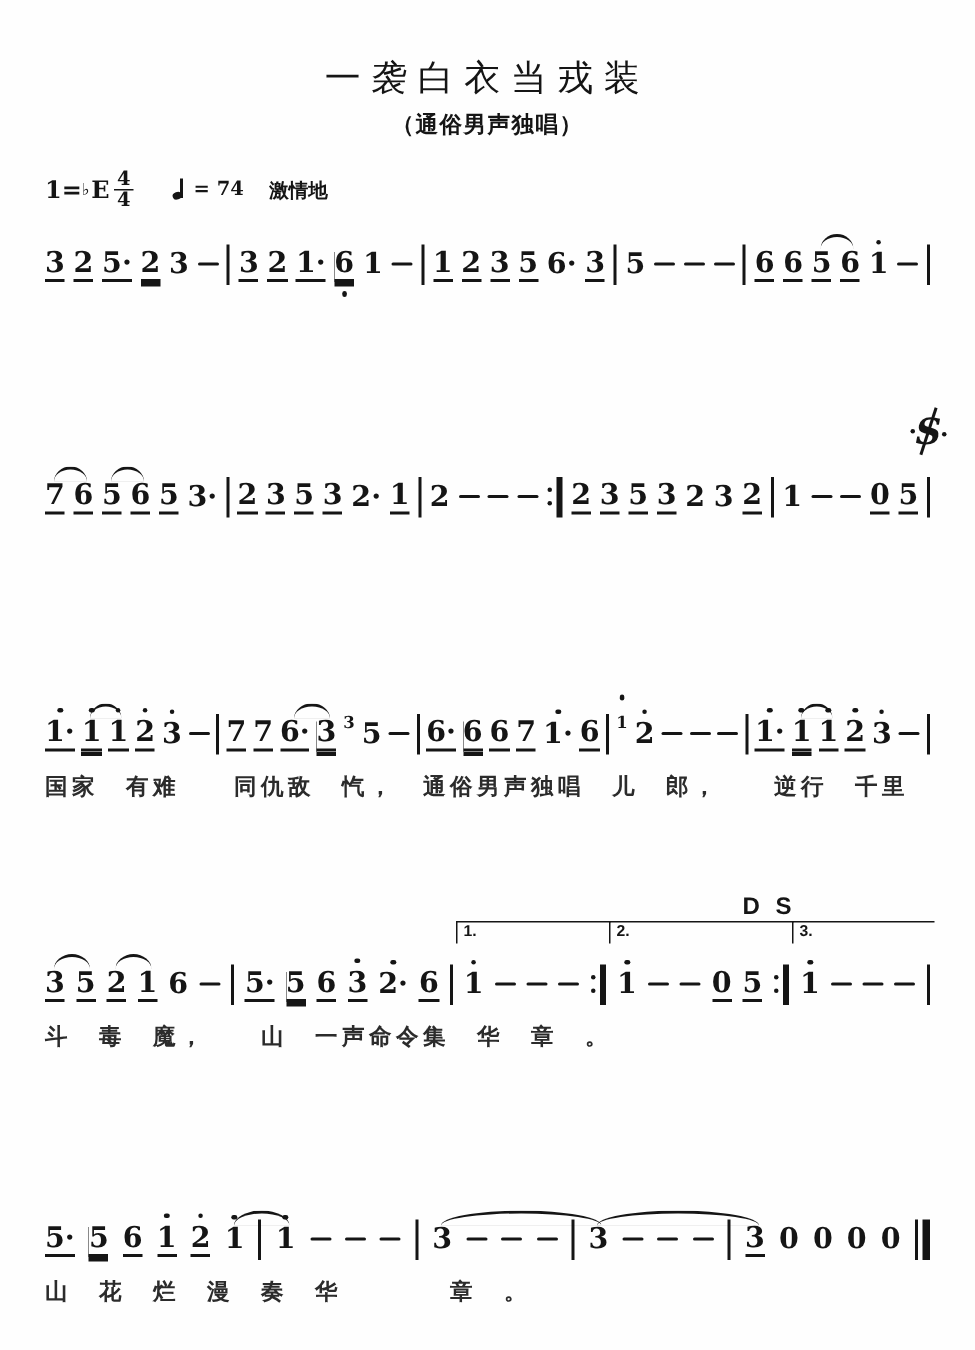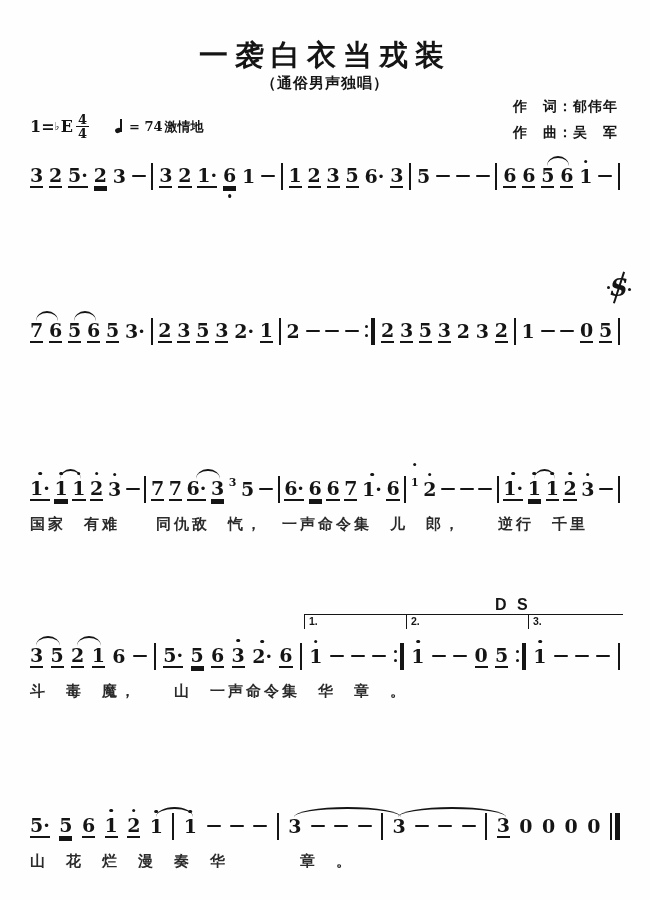--- a/index.html
+++ b/index.html
@@ -1,36 +1,36 @@
 <!DOCTYPE html>
 <html><head>
 <meta charset="utf-8">
 <style>
   html,body{margin:0;padding:0;background:#fff;}
   .sheet{position:relative;width:650px;height:900px;background:#fefefe;overflow:hidden;
          font-family:"DejaVu Serif","Liberation Serif",serif;color:#151515;}
   .title{position:absolute;top:36px;left:0;width:100%;text-align:center;
-         font-size:29px;font-weight:700;letter-spacing:7px;}
+         font-size:24px;font-weight:400;letter-spacing:7px;}
   .subtitle{position:absolute;top:74px;left:0;width:100%;text-align:center;
          font-size:15px;font-weight:600;letter-spacing:1px;}
   .credits{position:absolute;top:93px;right:32px;text-align:left;
          font-size:14px;font-weight:700;line-height:26px;letter-spacing:1px;}
   .keyline{position:absolute;top:114px;left:30px;display:flex;align-items:center;
          font-size:16px;font-weight:700;}
   .keyline sup{font-size:11px;margin-right:1px;}
   .meter{display:inline-flex;flex-direction:column;align-items:center;line-height:11px;
          font-size:13px;font-weight:800;margin-left:3px;}
   .meter .num{border-bottom:1.5px solid #151515;padding:0 2px 1px;}
   .meter .den{padding-top:1px;}
   .tempo{margin-left:26px;display:flex;align-items:center;font-size:13px;font-weight:700;justify-content:center;}
   .qnote{position:relative;display:inline-block;width:9px;height:15px;margin-right:5px;}
   .qnote::before{content:"";position:absolute;left:0;bottom:1px;width:6px;height:4.6px;
          background:#151515;border-radius:50%;transform:rotate(-20deg);}
   .qnote::after{content:"";position:absolute;right:2px;top:0;width:1.6px;height:13px;background:#151515;}
-  .tempo .word{margin-left:2px;font-family:Liberation Sans, sans-serif;}
+  .tempo .word{margin-left:17px;font-family:Liberation Sans, sans-serif;}
 
   .system{position:absolute;left:30px;right:30px;}
   .notes{position:relative;display:flex;justify-content:space-between;align-items:center;height:36px;}
   .tok{position:relative;display:inline-block;font-size:19px;font-weight:800;line-height:20px;}
   .uw{display:inline-block;padding-bottom:1px;}
   .b1 .uw{border-bottom:2px solid #151515;}
   .b2 .uw{border-bottom:2px solid #151515;box-shadow:0 3px 0 0 #151515;}
   .oct{position:absolute;left:50%;transform:translateX(-50%);width:3.6px;height:3.6px;
        border-radius:50%;background:#151515;}
   .oct.hi{top:-6px;}
@@ -64,24 +64,20 @@
   .lyric{font-size:15px;font-weight:700;letter-spacing:3px;color:#2b2b2b;
        line-height:20px;white-space:pre;}
   .sys0{top:158px;} .sys1{top:313px;} .sys2{top:471px;} .sys3{top:638px;} .sys4{top:808px;}
 </style>
 </head>
 <body>
 
 <div class="sheet">
   <div class="title">一袭白衣当戎装</div>
   <div class="subtitle">（通俗男声独唱）</div>
-  <div class="credits">
-    <div>作　词：郁伟年</div>
-    <div>作　曲：吴　军</div>
-  </div>
   <div class="keyline">
     <span>1=</span>
       <sup>♭</sup>
       <span>E</span>
     <span class="meter">
       <span class="num">4</span>
       <span class="den">4</span>
     </span>
     <span class="tempo">
       <span class="qnote"></span>
@@ -209,21 +205,21 @@
         <span class="tok b1"><span class="uw">1</span><i class="oct hi"></i></span>
         <span class="tok b1"><span class="uw">2</span><i class="oct hi"></i></span>
         <span class="tok"><span class="uw">3</span><i class="oct hi"></i></span>
         <span class="dash"></span>
         <span class="bar"></span>
         <span class="tie" style="left: 29.5px; width: 21px; top: -2px;"></span>
         <span class="tie" style="left: 166px; width: 23.5px; top: -2px;"></span>
         <span class="tie" style="left: 503.5px; width: 21px; top: -2px;"></span>
       </div>
       <div class="lyrics">
-        <div class="lyric">国家　有难　　同仇敌　忾，　一声命令集　儿　郎，　　逆行　千里</div>
+        <div class="lyric">国家　有难　　同仇敌　忾，　通俗男声独唱　儿　郎，　　逆行　千里</div>
       </div>
     </div>
   <div class="system sys3">
       <div class="notes">
         <span class="tok b1"><span class="uw">3</span></span>
         <span class="tok b1"><span class="uw">5</span></span>
         <span class="tok b1"><span class="uw">2</span></span>
         <span class="tok b1"><span class="uw">1</span></span>
         <span class="tok"><span class="uw">6</span></span>
         <span class="dash"></span>

